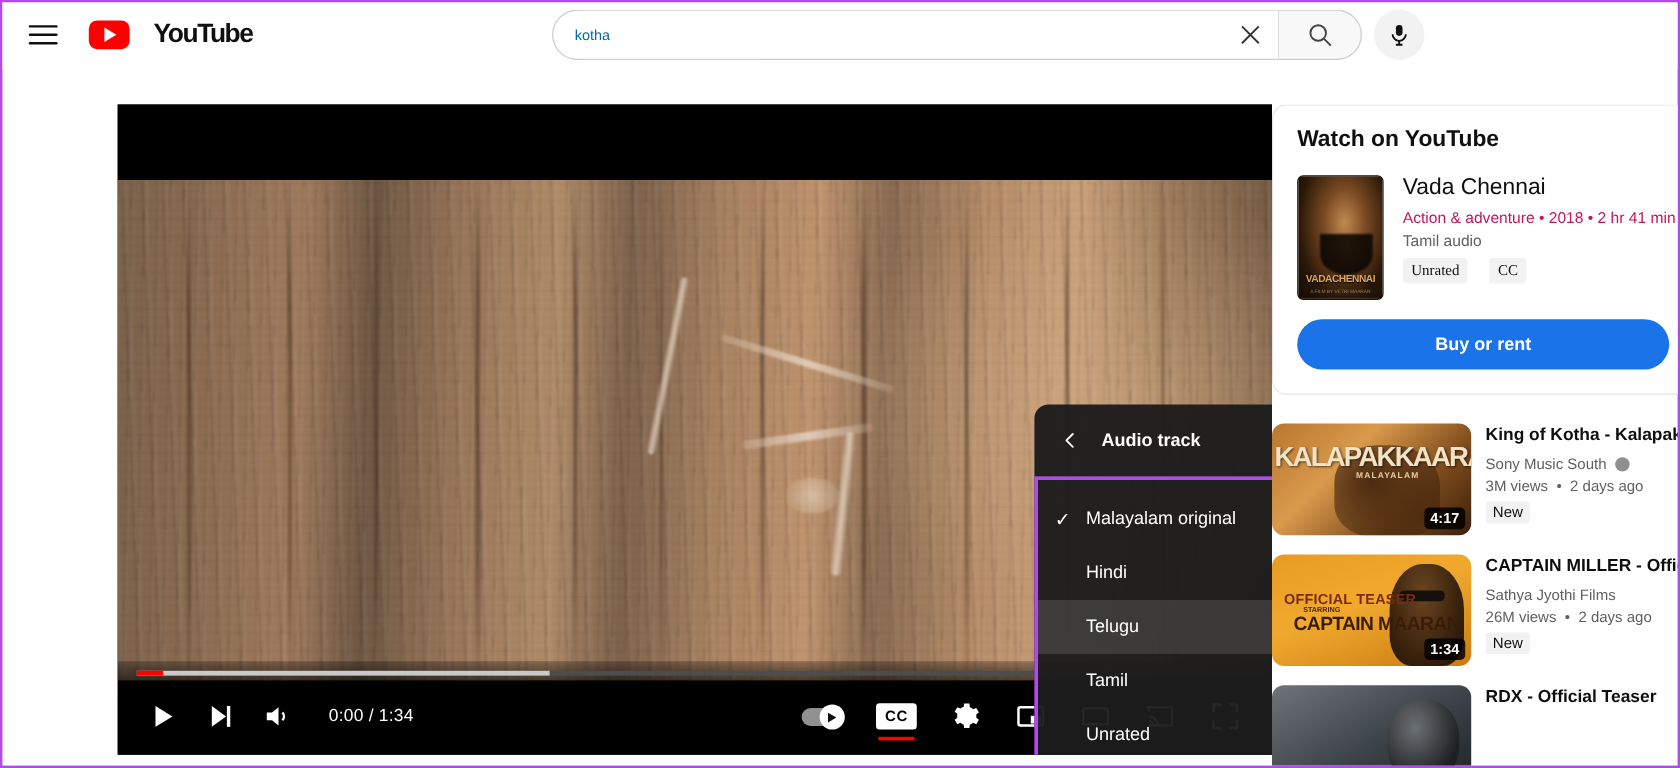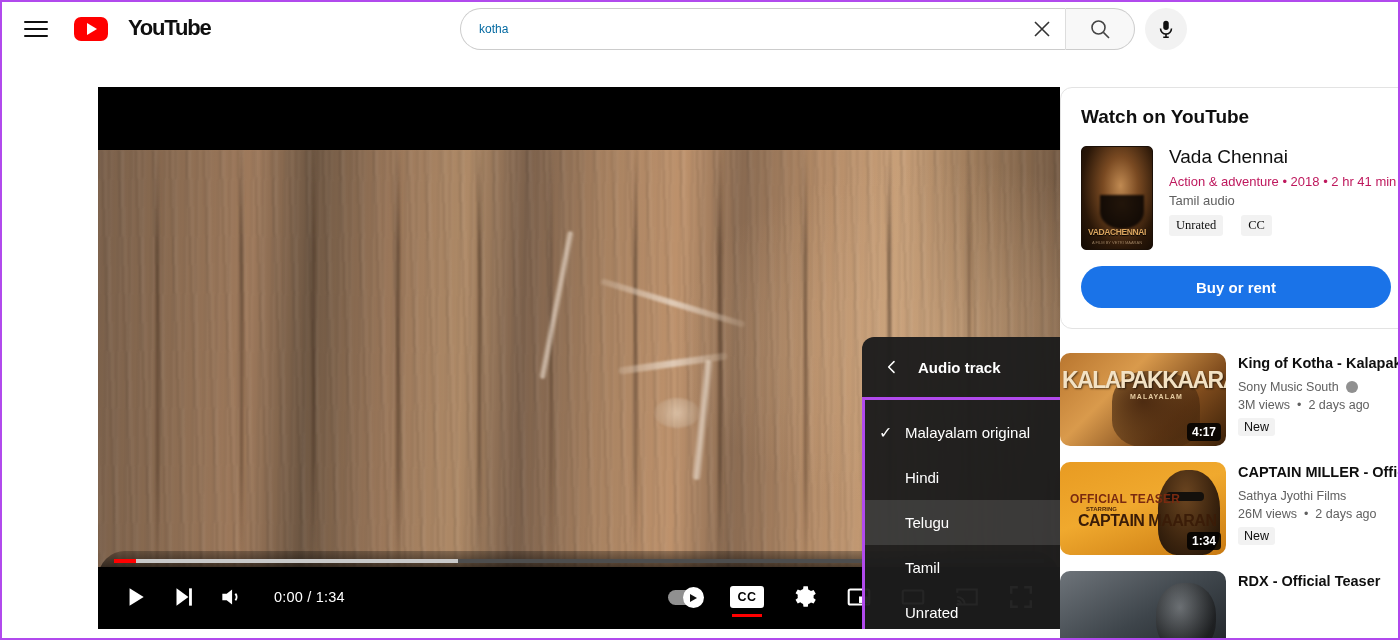--- a/index.html
+++ b/index.html
@@ -127,21 +127,20 @@
     background: linear-gradient(90deg, rgba(225,205,185,.25), rgba(235,220,205,.75), rgba(190,165,140,.3));
     filter: blur(1.1px);
     border-radius: 4px;
   }
 
   
   #controls {
     position: absolute; left: 0; bottom: 0; width: 100%; height: 78px;
     z-index: 10;
     background: linear-gradient(180deg, rgba(0,0,0,.25), rgba(0,0,0,.92) 40%, #000);
-    border-radius: 27px;
   }
   .progress {
     position: absolute; left: 16px; right: 16px; top: 8px; height: 4px;
     background: #4d4d4d; cursor: pointer;
   }
   .prog-buffer { position:absolute; left:0; top:0; height:100%; width:37%; background:#c9c9c9; }
   .prog-played { position:absolute; left:0; top:0; height:100%; width:2.4%; background:#ff0000; }
 
   .ctrl-row {
     position: absolute; left: 0; right: 0; top: 22px; height: 48px;

